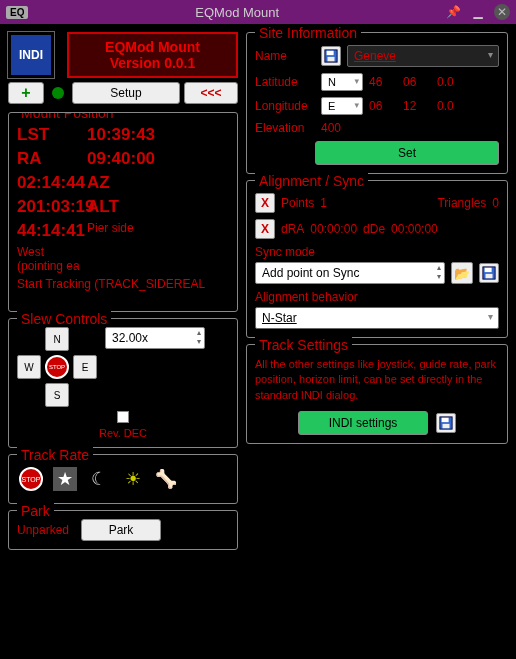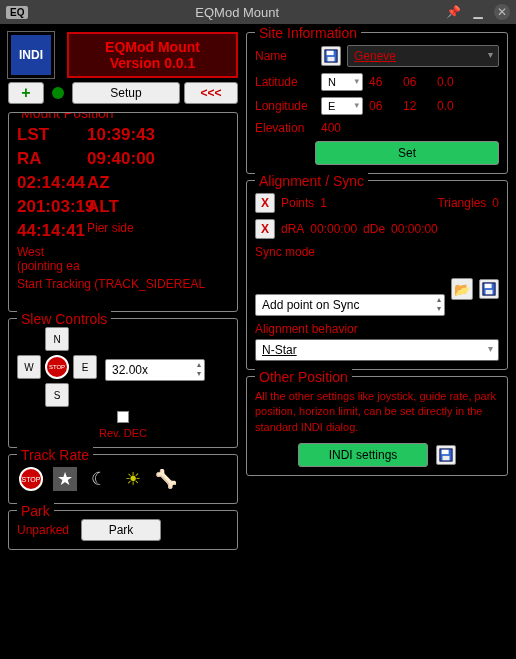--- a/index.html
+++ b/index.html
@@ -5,21 +5,21 @@
 * { box-sizing: border-box; margin: 0; padding: 0; }
 body {
   background: #000;
   font-family: sans-serif;
   font-size: 12px;
   width: 516px;
   height: 659px;
   overflow: hidden;
 }
 .titlebar {
-  background: #404040;
+  background: #701a75;
   height: 24px;
   display: flex;
   align-items: center;
   padding: 0 6px;
   color: #ccc;
 }
 .titlebar .eq-badge {
   background: #aaa;
   color: #000;
   font-weight: bold;
@@ -118,21 +118,21 @@
 .dpad .s { bottom: 0; left: 28px; }
 .dpad .w { left: 0; top: 28px; }
 .dpad .e { left: 56px; top: 28px; }
 .dpad .stop {
   top: 28px; left: 28px; background: #c00; color: #fff;
   border-radius: 50%; border: 2px solid #fff; font-size: 6px;
 }
 .spinbox {
   background: #fff; border: 1px solid #888; border-radius: 2px;
   padding: 3px 18px 3px 6px; font-size: 12px; position: relative;
-  height: 22px; width: 100px; margin-top: 32px;
+  height: 22px; width: 100px;
 }
 .spinbox::after {
   content: "▴\A▾"; white-space: pre;
   position: absolute; right: 3px; top: 0; font-size: 8px; line-height: 9px;
   color: #666;
 }
 .chk-row { display: flex; align-items: center; gap: 4px; margin-top: 4px; color: #c00; font-size: 11px; flex-direction: column; }
 .chk { width: 12px; height: 12px; background: #fff; border: 1px solid #888; }
 
 .track-icons { display: flex; gap: 10px; padding: 4px 2px; align-items: center; }
@@ -340,21 +340,21 @@
               <rect x="3" y="2" width="8" height="5" fill="#fff"></rect>
               <rect x="4" y="9" width="8" height="5" fill="#eee"></rect>
             </svg>
         </div>
       </div>
       <div class="sync-label">Alignment behavior</div>
       <div class="combo light">N-Star</div>
     </div>
 
     <div class="panel" style="padding-top:12px">
-      <div class="panel-title">Other Position</div>
+      <div class="panel-title">Track Settings</div>
       <div class="other-text">All the other settings like joystick, guide rate, park position, horizon limit, can be set directly in the standard INDI dialog.</div>
       <div class="other-row">
         <div class="wide-btn" style="width:130px">INDI settings</div>
         <div class="save-icon">
           <svg viewBox="0 0 16 16">
               <rect x="1" y="1" width="14" height="14" fill="#36c" stroke="#003"></rect>
               <rect x="3" y="2" width="8" height="5" fill="#fff"></rect>
               <rect x="4" y="9" width="8" height="5" fill="#eee"></rect>
             </svg>
         </div>

